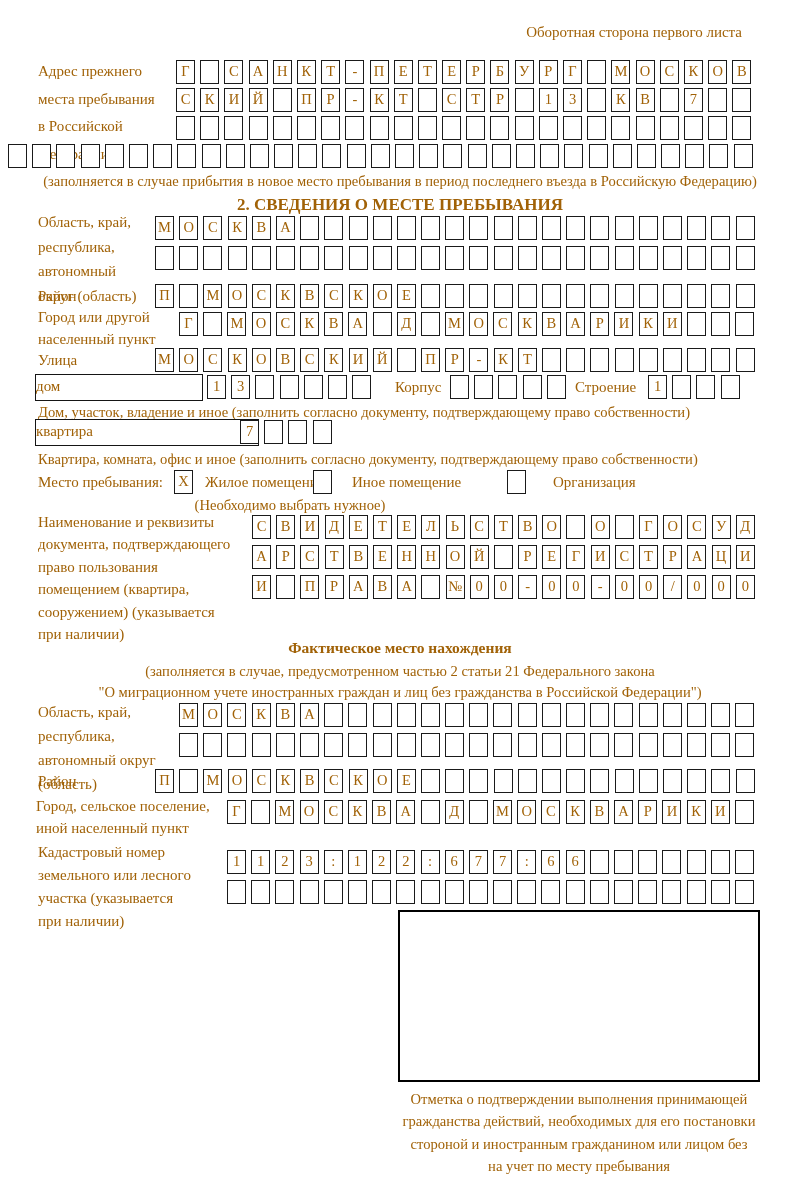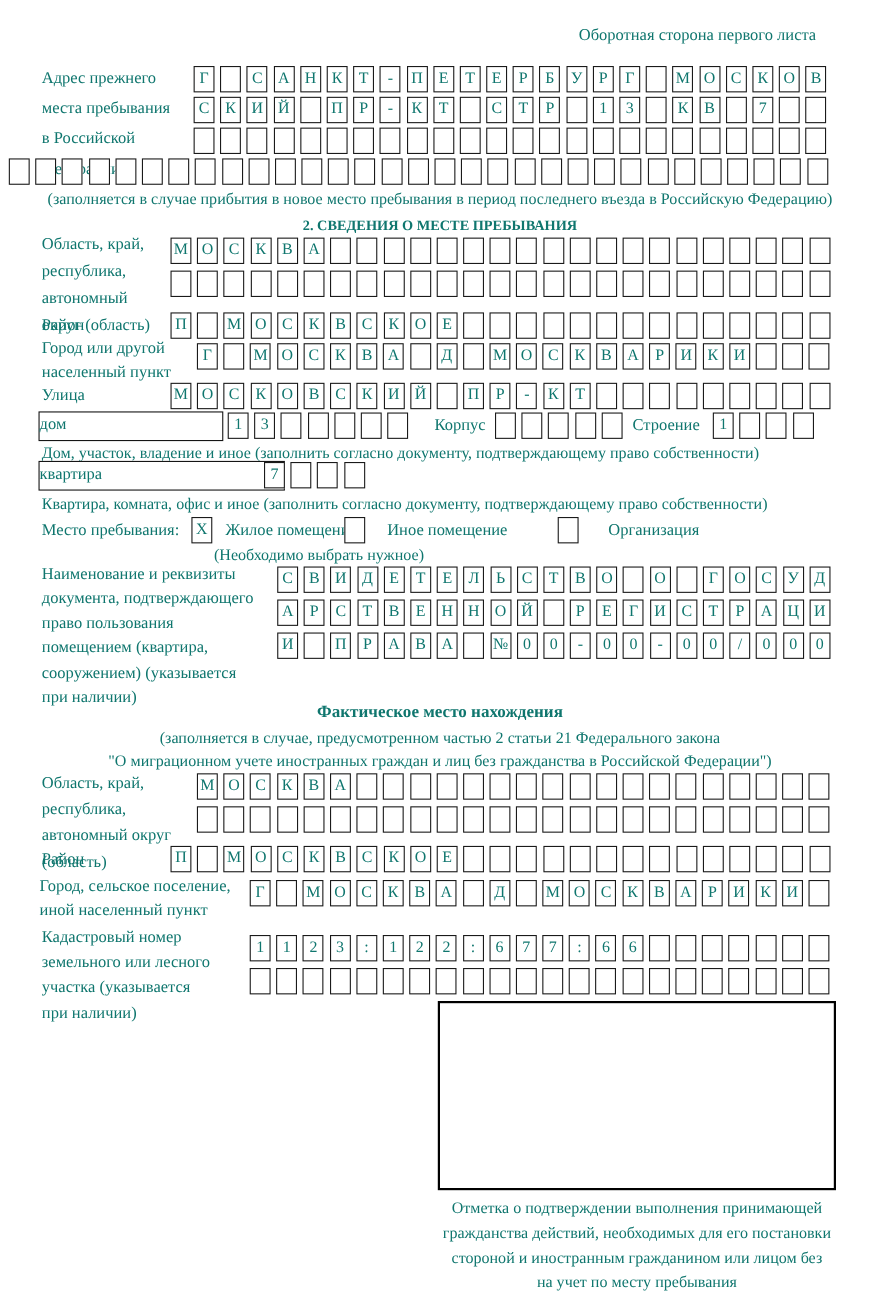--- a/index.html
+++ b/index.html
@@ -1,18 +1,18 @@
 <!DOCTYPE html>
 <html lang="ru"><head>
 <meta charset="utf-8">
 <style>
   html,body{margin:0;padding:0;background:#fff;}
   .page{
     position:relative;width:800px;height:1180px;background:#ffffff;
-    font-family:"Liberation Serif","DejaVu Serif",serif;color:#0f766e;overflow:hidden;
+    font-family:"Liberation Serif","DejaVu Serif",serif;color:#a16207;overflow:hidden;
   }
   .cells{position:absolute;display:flex;white-space:nowrap;height:24px;}
   .cell{
     flex:0 0 auto;box-sizing:border-box;width:19px;height:24px;
     border:1.6px solid #1a1a1a;margin-right:5.2px;background:#fff;
     font-size:14.5px;line-height:20px;text-align:center;font-weight:normal;
   }
   .cell:last-child{margin-right:0;}
   .label{position:absolute;font-size:15px;line-height:24px;}
   .cap{position:absolute;font-size:14.6px;line-height:20px;}
@@ -143,21 +143,21 @@
       <span class="cell"></span>
       <span class="cell"></span>
       <span class="cell"></span>
       <span class="cell"></span>
       <span class="cell"></span>
       <span class="cell"></span>
       <span class="cell"></span>
     </div>
   <div class="cap center" style="left:0;top:171px;width:800px">(заполняется в случае прибытия в новое место пребывания в период последнего въезда в Российскую Федерацию)</div>
 
-  <div class="label bold center" style="left:0;top:193px;width:800px;font-size:13px">2. СВЕДЕНИЯ О МЕСТЕ ПРЕБЫВАНИЯ</div>
+  <div class="label bold center" style="left:0;top:193px;width:800px;font-size:17px">2. СВЕДЕНИЯ О МЕСТЕ ПРЕБЫВАНИЯ</div>
 
   <div class="label" style="left:38px;top:210px;line-height:24.7px;width:130px">
       <div>Область, край,</div>
       <div>республика,</div>
       <div>автономный</div>
       <div>округ (область)</div>
     </div>
   <div class="cells" style="left:155px;top:216px">
       <span class="cell">М</span>
       <span class="cell">О</span>

